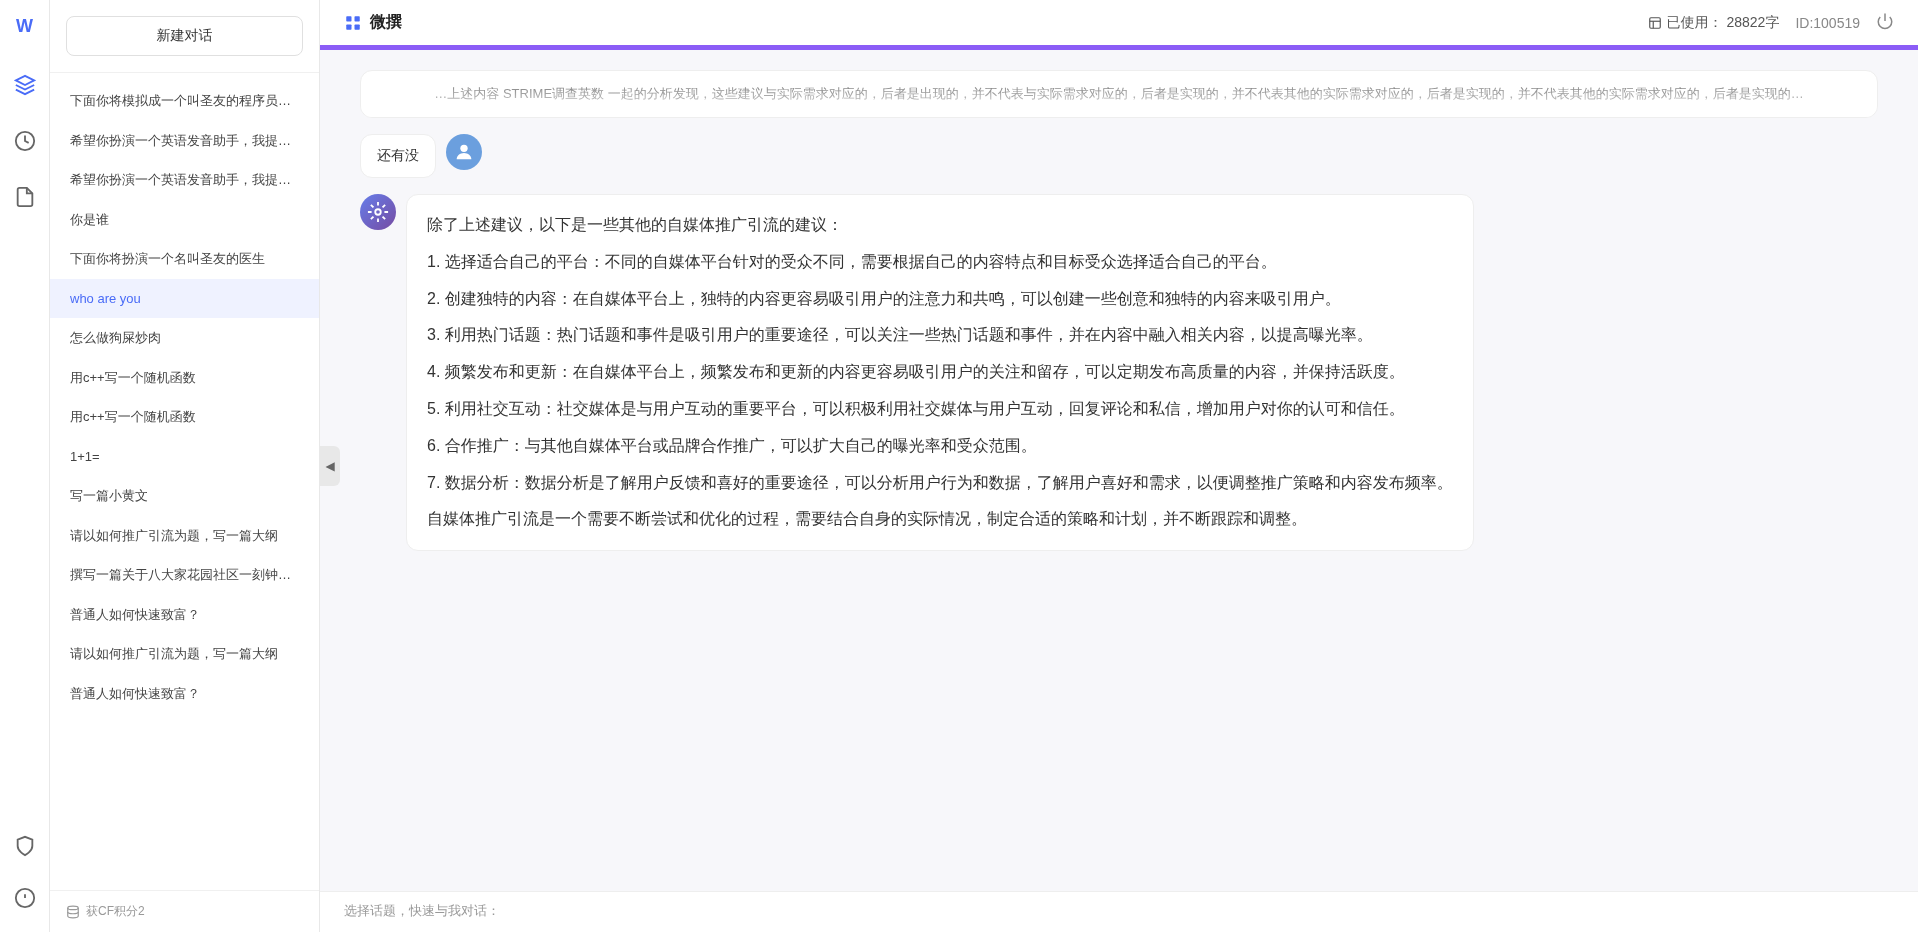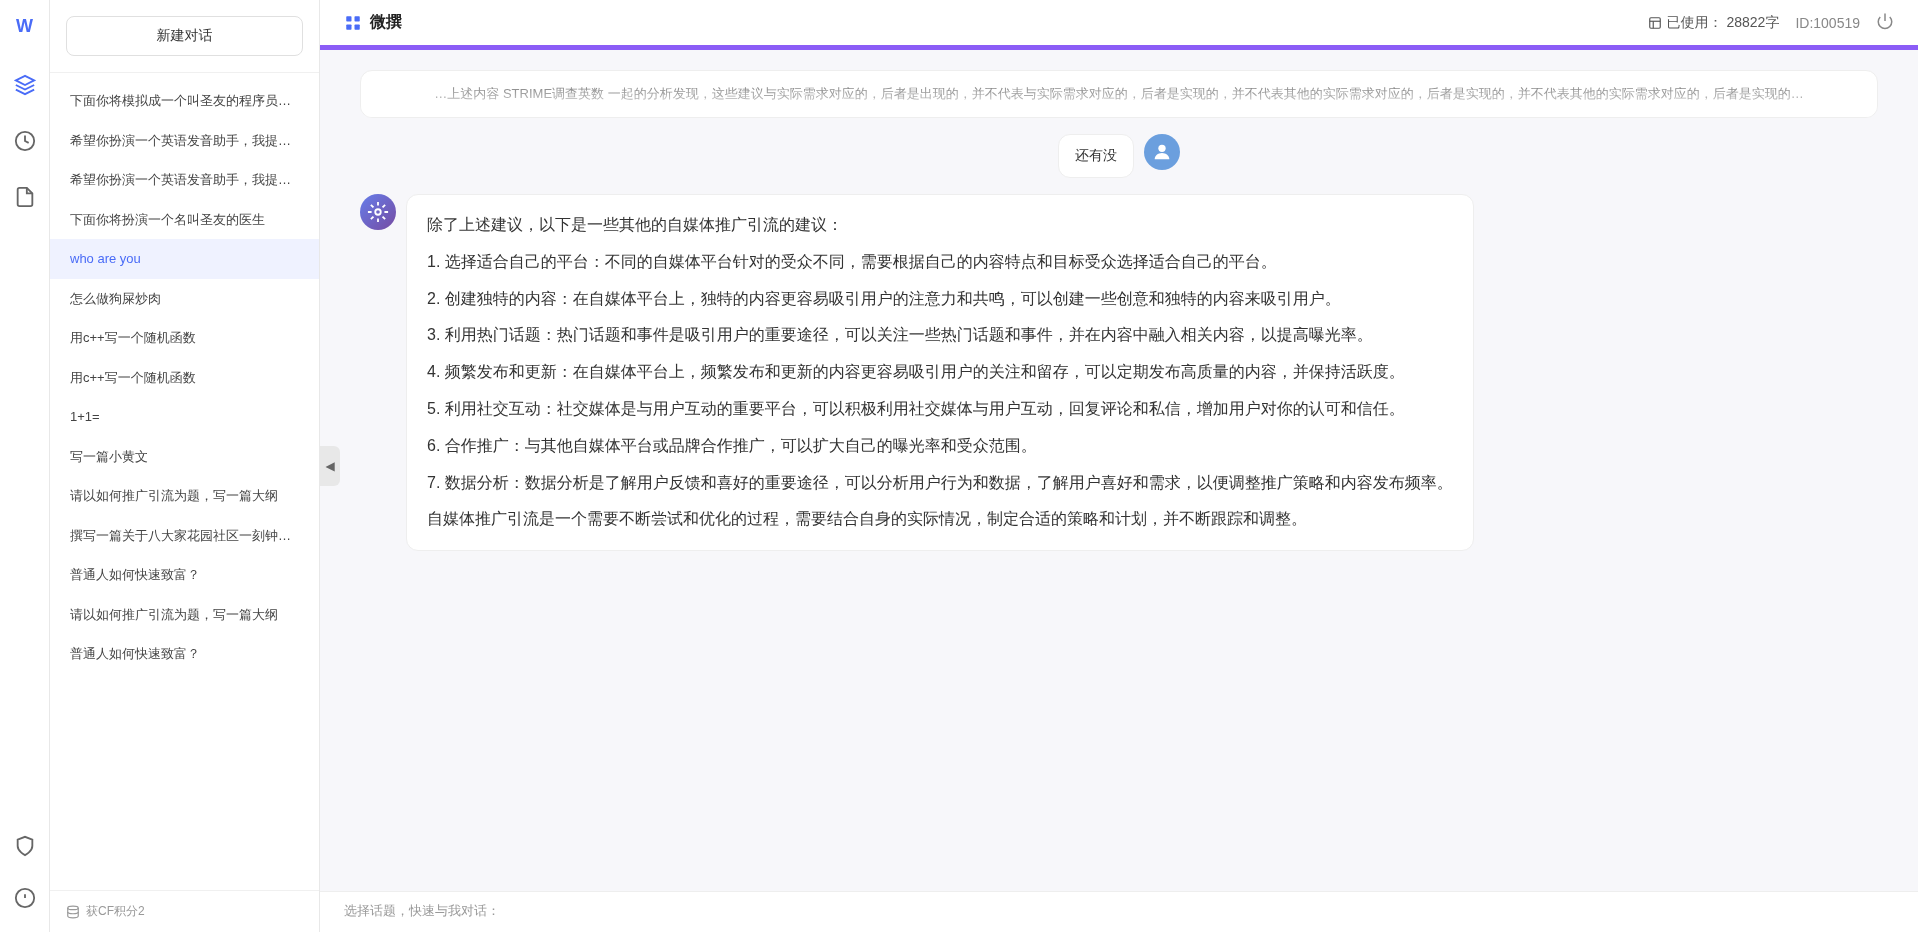--- a/index.html
+++ b/index.html
@@ -165,21 +165,21 @@
       content: '';
       position: absolute;
       bottom: 0; left: 0; right: 0;
       height: 30px;
       background: linear-gradient(transparent, #fff);
     }
 
     
     .user-message {
       display: flex;
-      justify-content: center;
+      justify-content: flex-start;
       align-items: flex-start;
       gap: 10px;
     }
     .user-bubble {
       background: #fff;
       border-radius: 12px;
       padding: 12px 16px;
       font-size: 14px;
       color: #333;
       max-width: 80%;
@@ -314,20 +314,21 @@
 </div>
 
 <div class="sidebar">
   <div class="sidebar-header">
     <button class="new-chat-btn">新建对话</button>
   </div>
   <div class="sidebar-list" id="sidebar-list">
       <div class="sidebar-item">下面你将模拟成一个叫圣友的程序员，我说...</div>
       <div class="sidebar-item">希望你扮演一个英语发音助手，我提供给你...</div>
       <div class="sidebar-item">希望你扮演一个英语发音助手，我提供给你...</div>
+      <div class="sidebar-item">你是谁</div>
       <div class="sidebar-item">下面你将扮演一个名叫圣友的医生</div>
       <div class="sidebar-item active">who are you</div>
       <div class="sidebar-item">怎么做狗屎炒肉</div>
       <div class="sidebar-item">用c++写一个随机函数</div>
       <div class="sidebar-item">用c++写一个随机函数</div>
       <div class="sidebar-item">1+1=</div>
       <div class="sidebar-item">写一篇小黄文</div>
       <div class="sidebar-item">请以如何推广引流为题，写一篇大纲</div>
       <div class="sidebar-item">撰写一篇关于八大家花园社区一刻钟便民生...</div>
       <div class="sidebar-item">普通人如何快速致富？</div>

